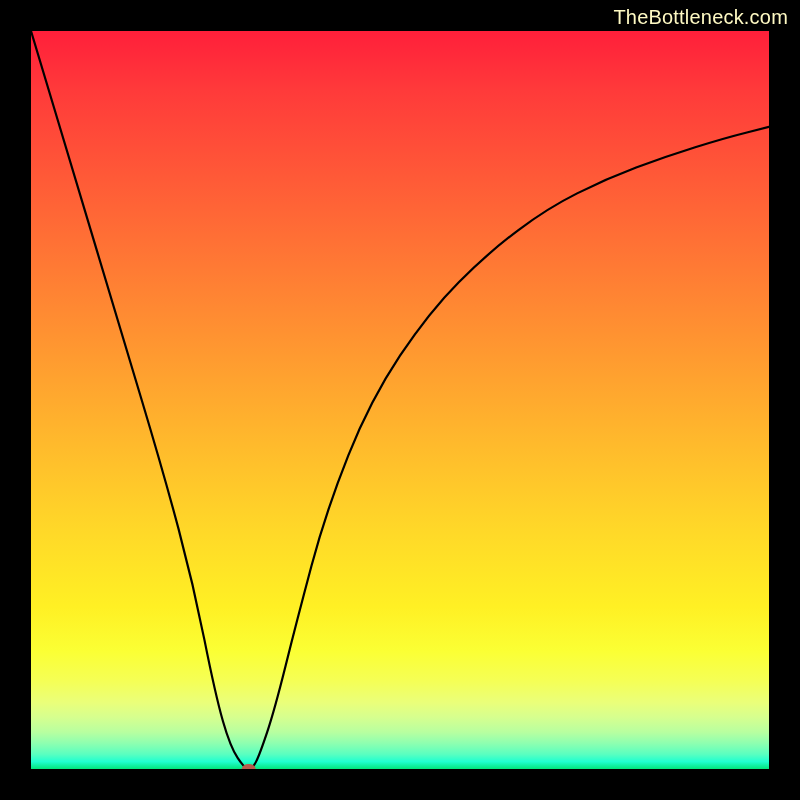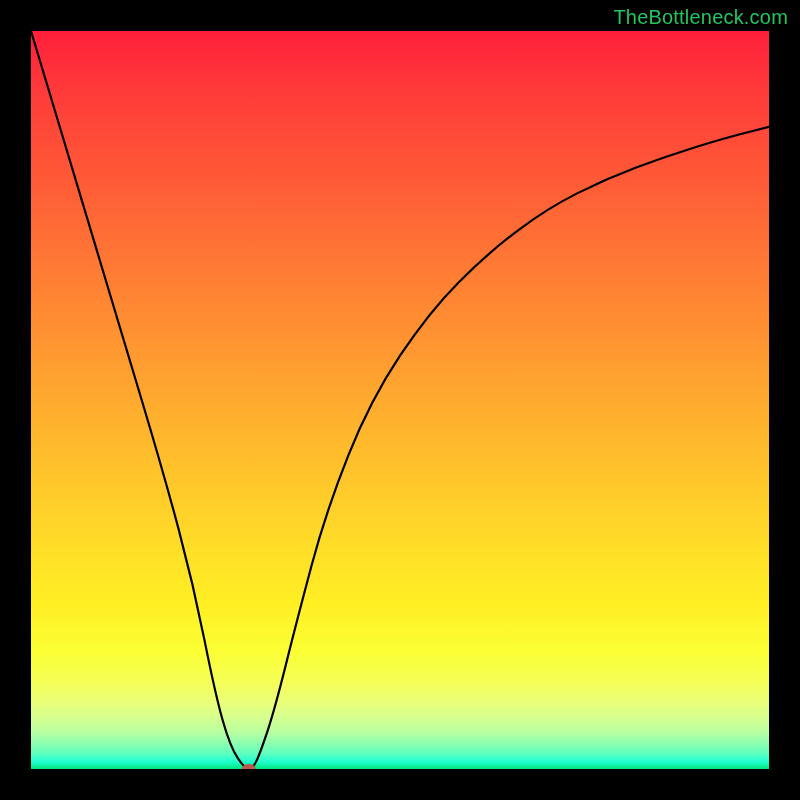--- a/index.html
+++ b/index.html
@@ -42,21 +42,21 @@
       #8effb0 96.5%,
       #5affc0 98%,
       #20ffd0 99%,
       #02e57b 100%
     );
   }
   .watermark {
     position: absolute;
     top: 6px;
     right: 12px;
-    color: #22c55e;
+    color: #fef9c3;
     font-size: 20px;
     letter-spacing: 0.2px;
     font-weight: 400;
     user-select: none;
     text-align: center;
   }
   svg.curve {
     position: absolute;
     left: 0;
     top: 0;

